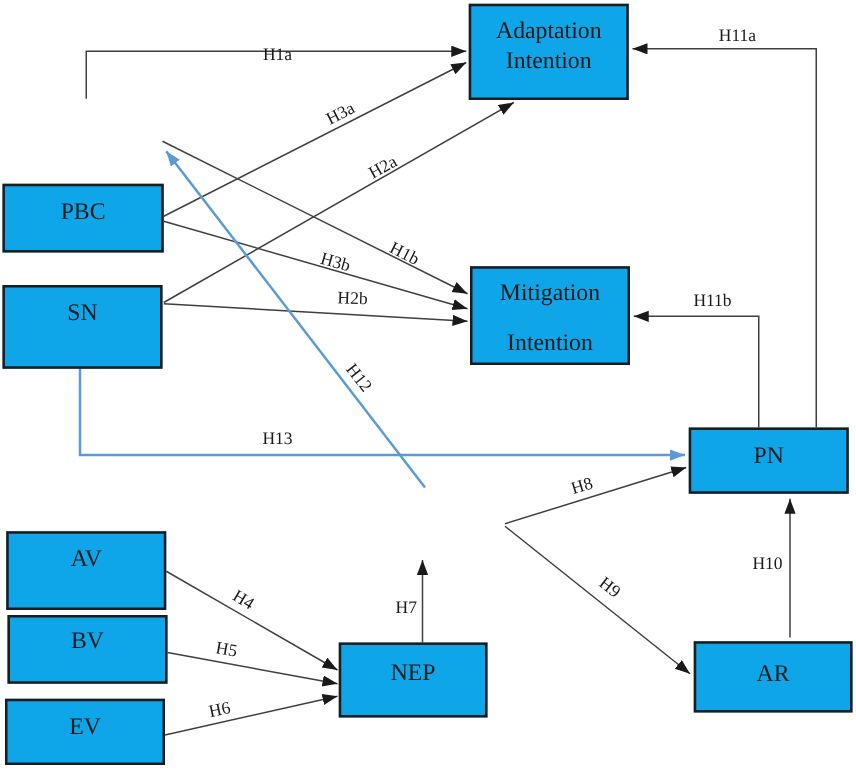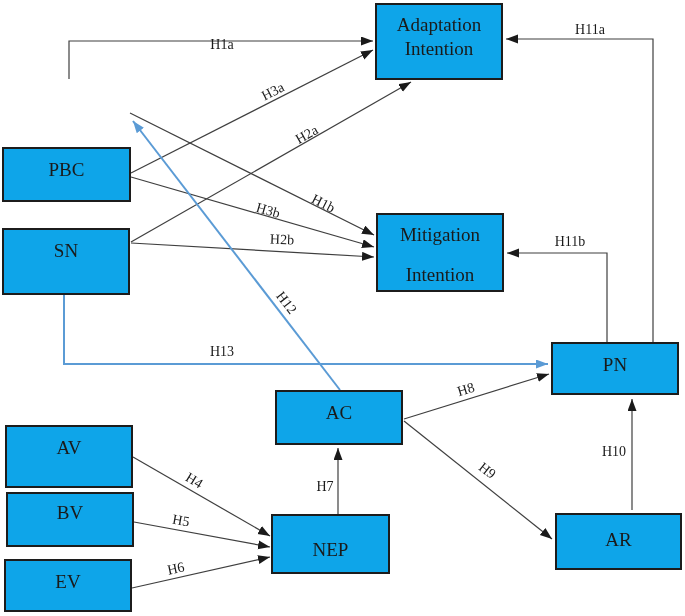--- a/index.html
+++ b/index.html
@@ -82,25 +82,22 @@
   <div class="node" style="left:5px;top:425px;width:128px;height:63px;">
       <span>AV</span>
     </div>
   <div class="node" style="left:6px;top:492px;width:128px;height:55px;padding-top:7px;">
       <span>BV</span>
     </div>
   <div class="node" style="left:4px;top:559px;width:128px;height:53px;">
       <span>EV</span>
     </div>
 
-  <div class="node" style="left:271px;top:514px;width:119px;height:60px;padding-top:11px;align-items:center;">
+  <div class="node" style="left:271px;top:514px;width:119px;height:60px;padding-top:11px;">
       <span>NEP</span>
-    </div>
-  <div class="node" style="left:275px;top:390px;width:128px;height:55px;">
-      <span>AC</span>
     </div>
   <div class="node" style="left:551px;top:342px;width:128px;height:53px;">
       <span>PN</span>
     </div>
   <div class="node" style="left:555px;top:513px;width:127px;height:57px;padding-top:13px;">
       <span>AR</span>
     </div>
 
   <div class="node two-line" style="left:375px;top:3px;width:128px;height:77px;">
     <div>

